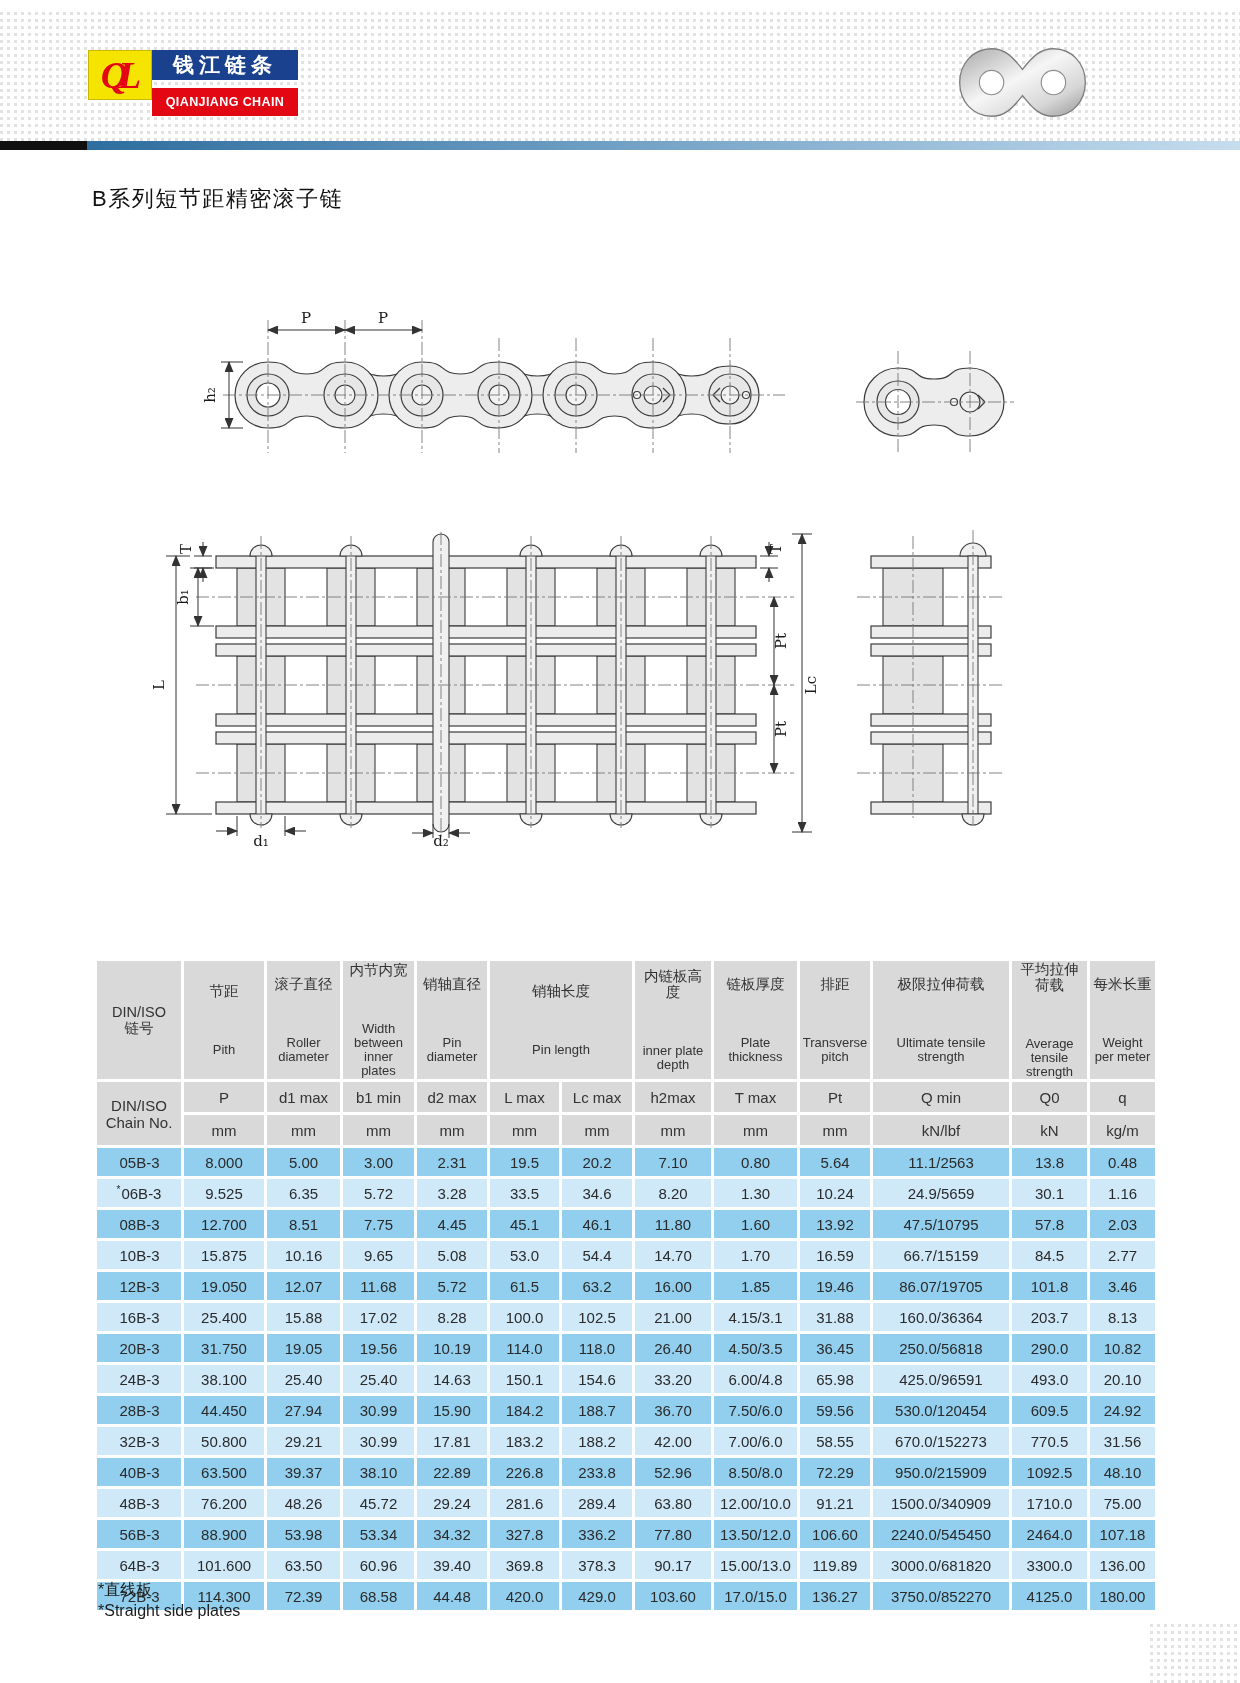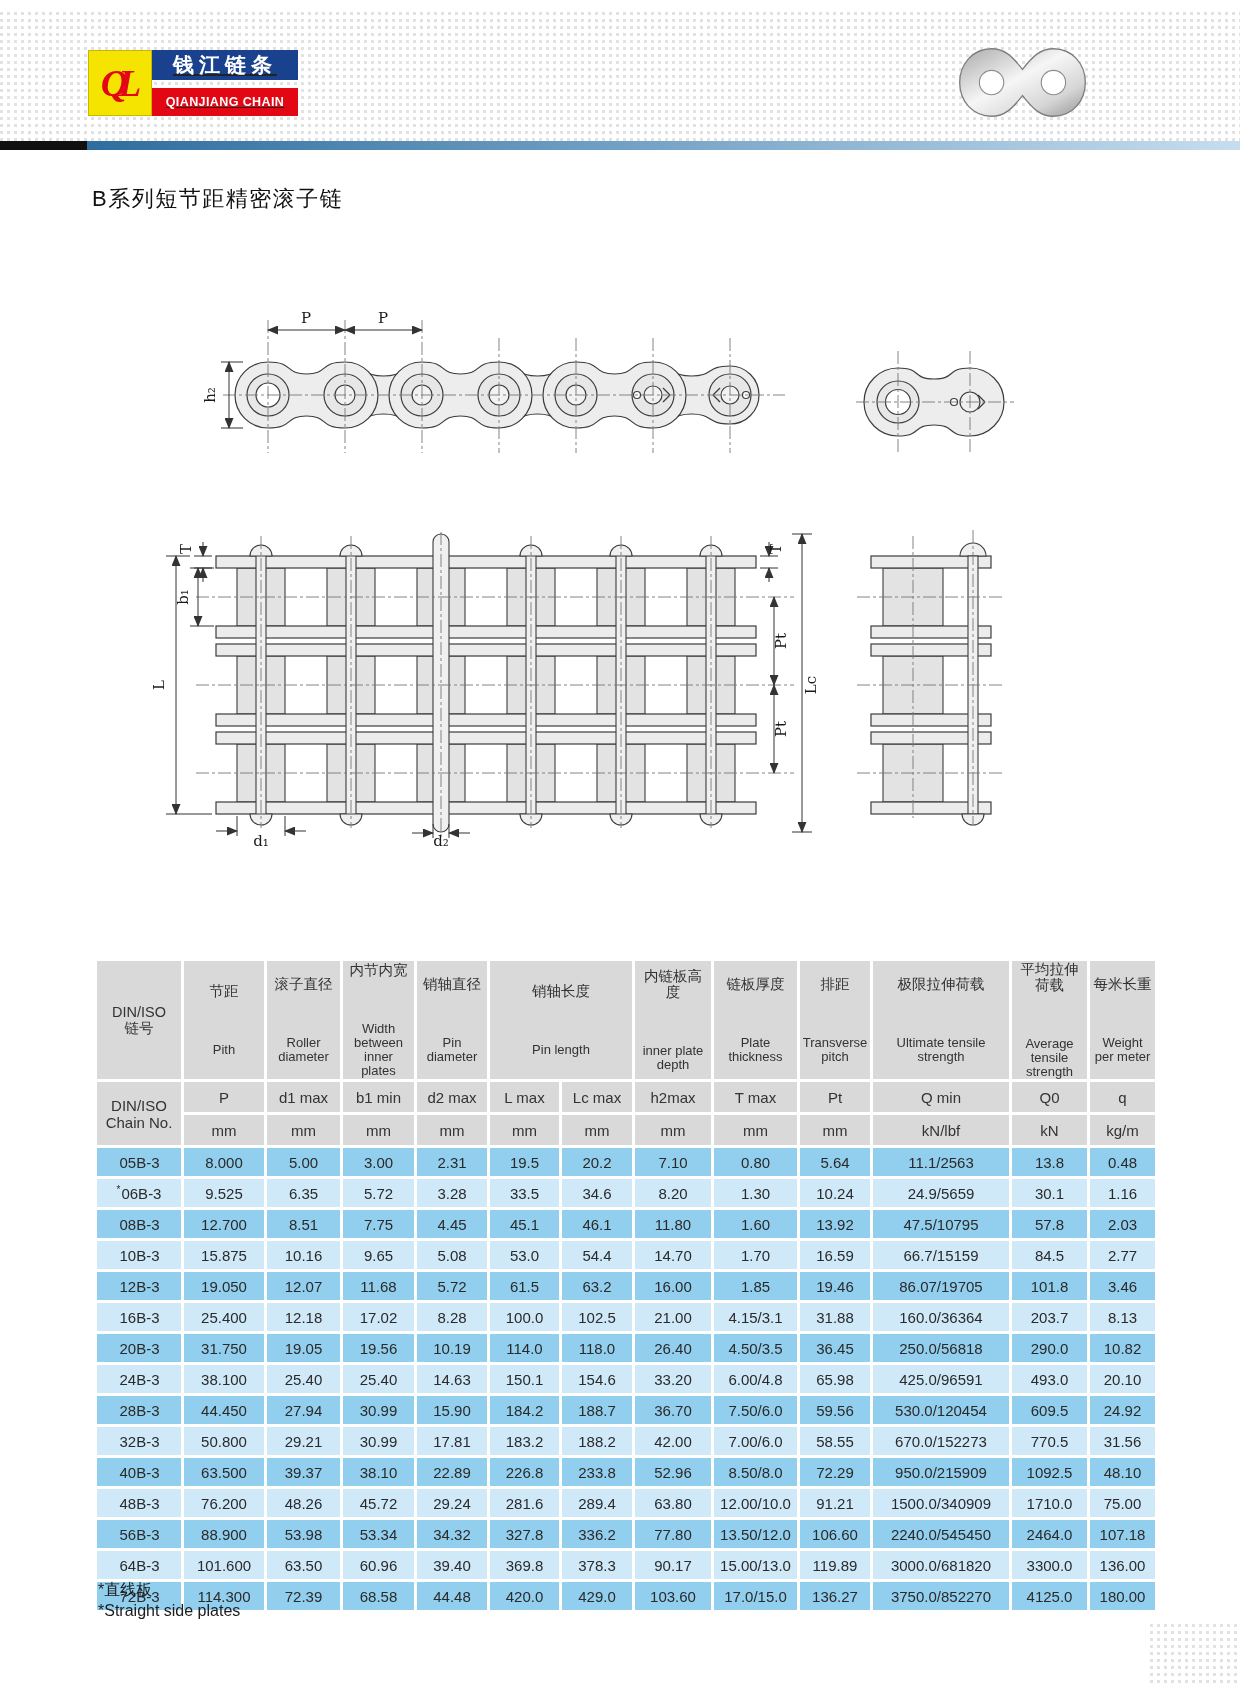--- a/index.html
+++ b/index.html
@@ -9,25 +9,25 @@
         repeating-linear-gradient(0deg,#e2e2e2 0 3px,#ffffff 3px 7px),
         repeating-linear-gradient(90deg,#e2e2e2 0 3px,#ffffff 3px 7px);
         background-blend-mode:lighten;}
   .header-band{position:absolute;left:0;top:8px;width:1240px;height:133px;}
   .corner-dots{position:absolute;right:0;bottom:0;width:90px;height:61px;}
   .divider-black{position:absolute;left:0;top:141px;width:87px;height:9px;background:#101010;}
   .divider-blue{position:absolute;left:87px;top:141px;width:1153px;height:9px;
         background:linear-gradient(90deg,var(--bar-blue-dark,#2e6d9e),#6f9fc4 45%,var(--bar-blue-light,#c6ddee));}
   
   .logo{position:absolute;left:88px;top:50px;height:66px;display:flex;}
-  .logo-yellow{width:64px;height:66px;background:var(--logo-yellow,#f5e400);border:1px solid #c9b700;
+  .logo-yellow{width:64px;height:50px;background:var(--logo-yellow,#f5e400);border:1px solid #c9b700;
         box-sizing:border-box;display:flex;align-items:center;justify-content:center;}
   .logo-monogram{font-family:"Liberation Serif",serif;font-style:italic;font-weight:bold;
         font-size:38px;color:var(--logo-red,#e30613);letter-spacing:-10px;padding-right:8px;}
-  .logo-right{width:146px;display:flex;flex-direction:column;text-decoration:underline;}
+  .logo-right{width:146px;display:flex;flex-direction:column;}
   .logo-cn{height:34px;background:var(--logo-blue,#19418e);color:#fff;display:flex;align-items:center;
         justify-content:center;font-size:21px;font-weight:bold;letter-spacing:5px;}
   .logo-en{height:32px;background:var(--logo-red,#e30613);color:#fff;display:flex;align-items:center;
         justify-content:center;font-size:12.5px;font-weight:bold;letter-spacing:0.4px;margin-top:8px;}
   .title-cn{position:absolute;left:92px;top:184px;font-size:22px;color:#111;letter-spacing:1.5px;}
   .title-en{position:absolute;left:96px;top:212px;font-size:24px;color:#161616;}
   .plate-svg{position:absolute;left:945px;top:45px;}
   .d1{position:absolute;left:185px;top:300px;}
   .d2{position:absolute;left:850px;top:345px;}
   .d3{position:absolute;left:146px;top:528px;}
@@ -466,21 +466,21 @@
           <td>16.00</td>
           <td>1.85</td>
           <td>19.46</td>
           <td>86.07/19705</td>
           <td>101.8</td>
           <td>3.46</td>
         </tr>
         <tr>
       <td class="chain-no"><sup class="star"></sup><span>16B-3</span></td>
     <td>25.400</td>
-          <td>12.18</td>
+          <td>15.88</td>
           <td>17.02</td>
           <td>8.28</td>
           <td>100.0</td>
           <td>102.5</td>
           <td>21.00</td>
           <td>4.15/3.1</td>
           <td>31.88</td>
           <td>160.0/36364</td>
           <td>203.7</td>
           <td>8.13</td>

